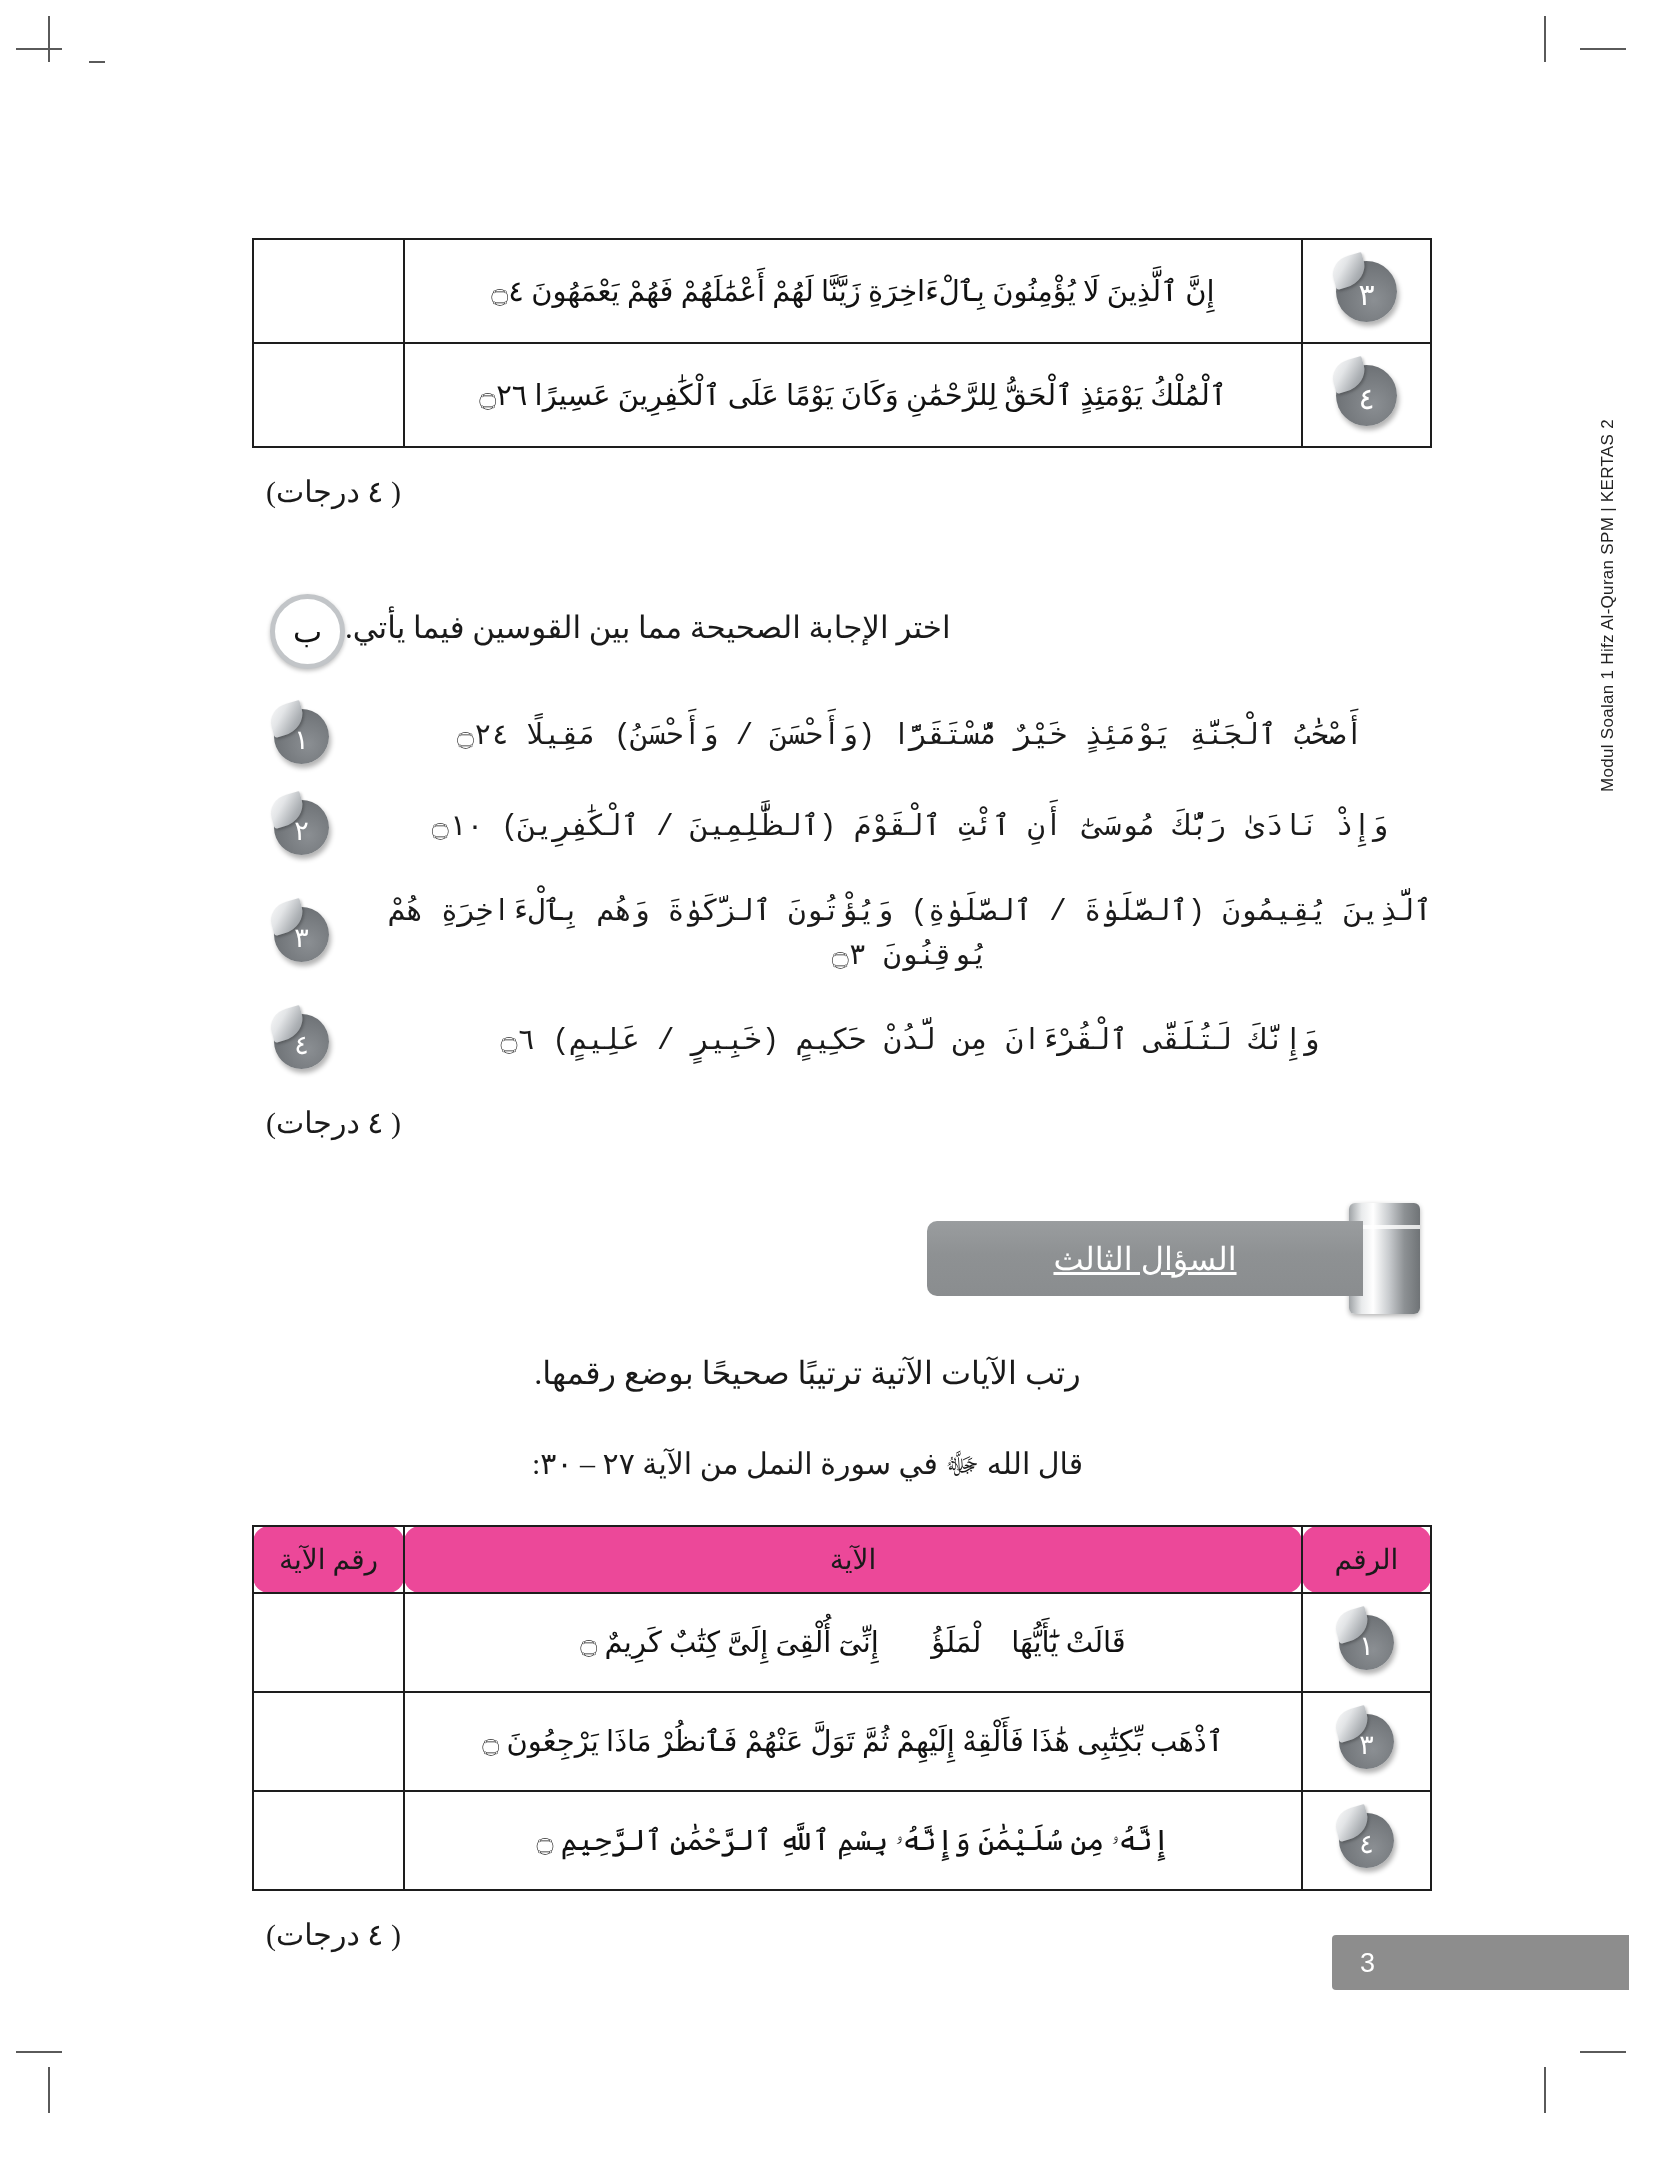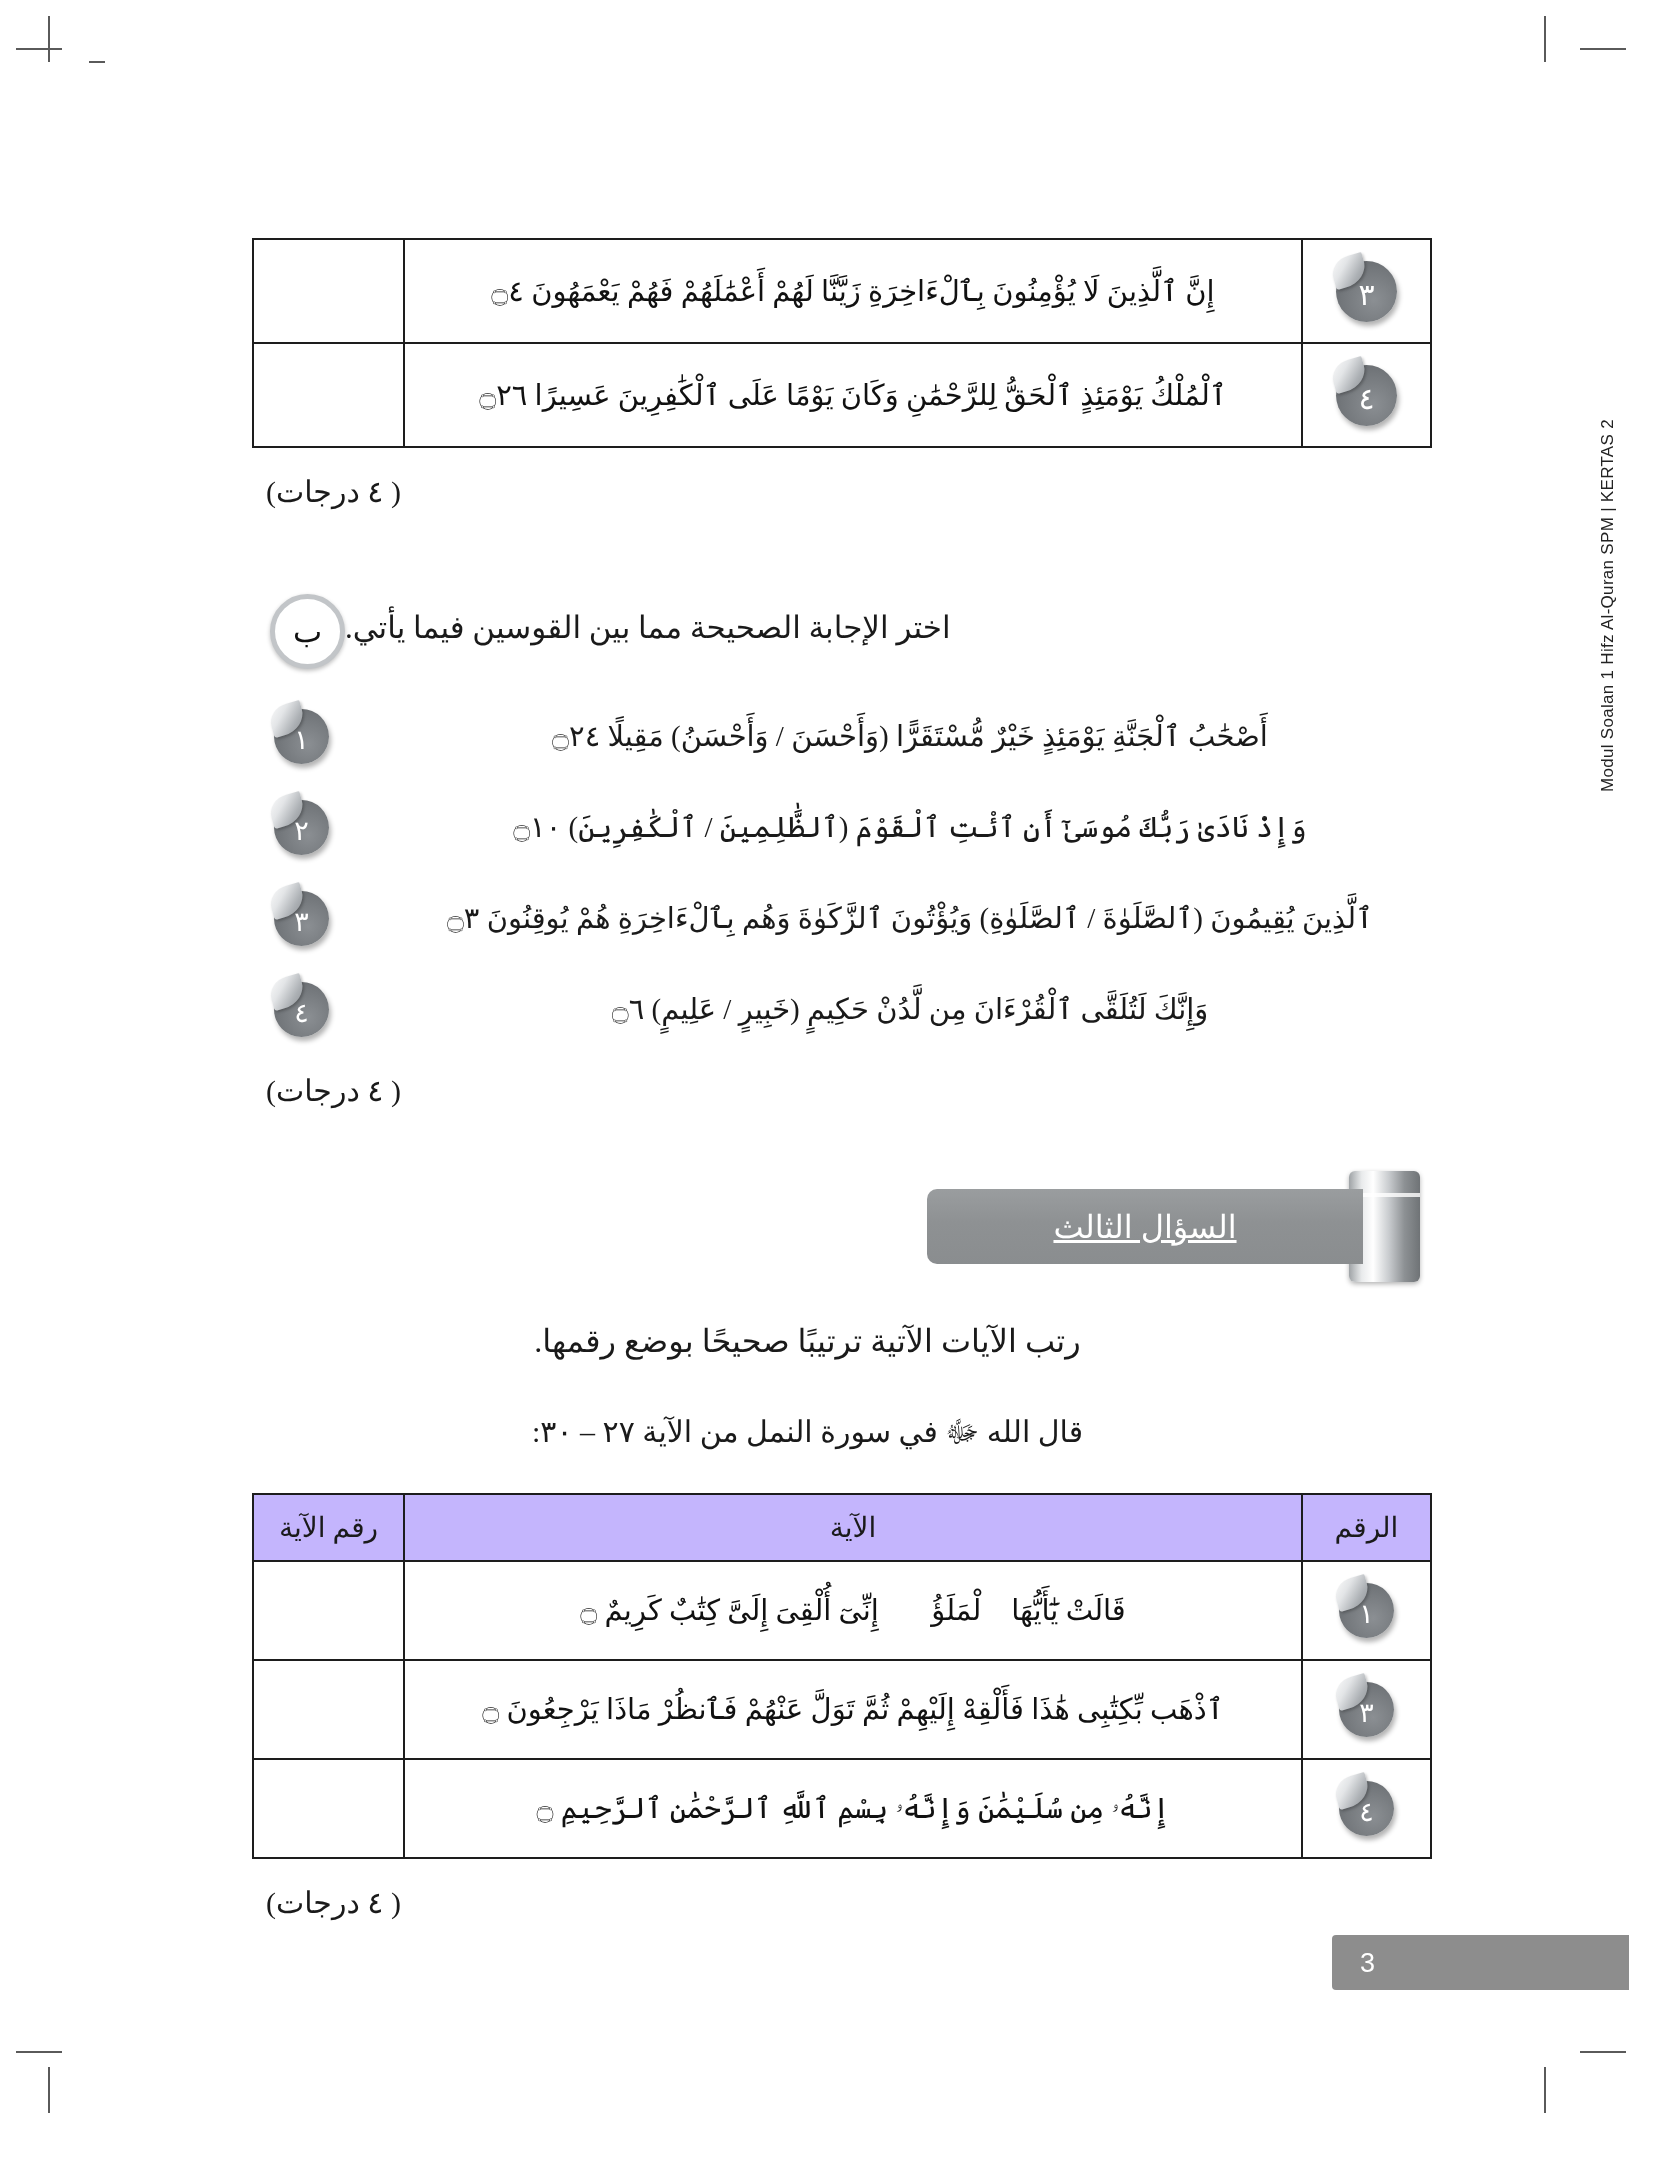--- a/index.html
+++ b/index.html
@@ -192,20 +192,21 @@
     margin-bottom: 36px;
   }
   .mcq-badge { flex: 0 0 auto; margin-left: 22px; }
   .mcq-text {
     flex: 1 1 auto;
     text-align: center;
     font-size: 29px;
     line-height: 1.5;
     direction: rtl;
     padding-left: 59px;
+    font-family: Liberation Mono, monospace;
   }
 
   
   .banner-wrap {
     position: relative;
     height: 111px;
     margin-top: 63px;
     direction: rtl;
   }
   .banner {
@@ -254,25 +255,26 @@
   }
   .q-source {
     direction: rtl;
     text-align: center;
     font-size: 30px;
     margin-top: 54px;
     padding-right: 69px;
   }
 
   table.qtable thead th {
-    background: #c4b5fd;
+    background: #ec4899;
     height: 65px;
     font-weight: normal;
     font-size: 28px;
     direction: rtl;
+    border-radius: 16px;
   }
 
   .naml-table { margin-top: 36px; }
   .naml-table td.ayah-cell { height: 97px; }
 </style>
 </head>
 <body>
 
 <div class="page">
 

